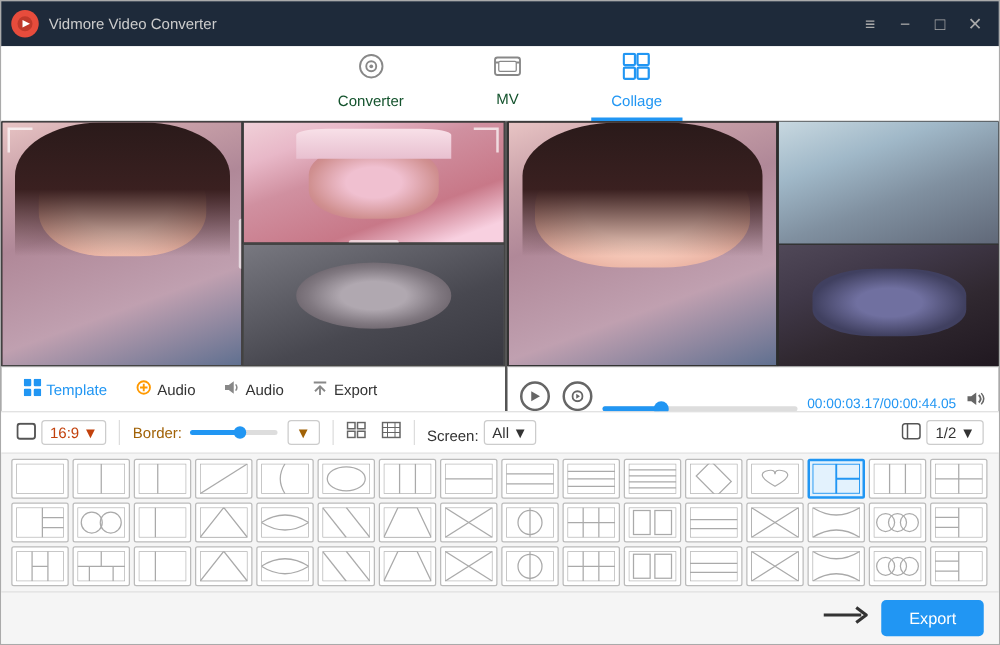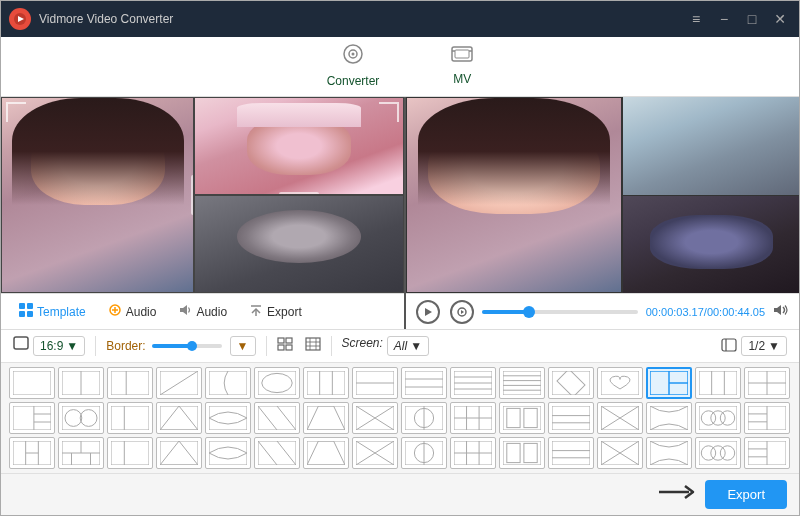--- a/index.html
+++ b/index.html
@@ -214,21 +214,21 @@
     .preview-collage {
       width: 100%;
       height: 100%;
       display: grid;
       grid-template-columns: 55% 45%;
     }
     .preview-playback {
       background: #fff;
       height: 36px;
       display: flex;
-      align-items: center;
+      align-items: flex-end;
       gap: 8px;
       padding: 0 10px;
       border-top: 1px solid #ddd;
       flex-shrink: 0;
     }
     .play-btn {
       width: 24px;
       height: 24px;
       border-radius: 50%;
       border: 2px solid #666;
@@ -281,24 +281,24 @@
     .controls-row {
       display: flex;
       align-items: center;
       gap: 10px;
       padding: 6px 12px;
       border-bottom: 1px solid #e0e0e0;
       background: #fff;
     }
     .ratio-select {
       display: flex;
-      align-items: flex-start;
+      align-items: center;
       gap: 4px;
       font-size: 12px;
-      color: #14532d;
+      color: #c2410c;
       cursor: pointer;
     }
     .dropdown-btn {
       background: #fff;
       border: 1px solid #ccc;
       border-radius: 3px;
       padding: 2px 6px;
       font-size: 12px;
       cursor: pointer;
       display: flex;
@@ -330,25 +330,24 @@
       height: 10px;
       background: #2196F3;
       border-radius: 50%;
       position: absolute;
       top: -3px;
       left: 58%;
       transform: translateX(-50%);
     }
     .screen-ctrl {
       display: flex;
-      align-items: flex-start;
+      align-items: flex-end;
       gap: 4px;
       font-size: 12px;
       color: #333;
-      font-style: italic;
     }
     .page-ctrl {
       display: flex;
       align-items: center;
       gap: 4px;
       font-size: 12px;
       color: #333;
       margin-left: auto;
     }
     
@@ -474,20 +473,31 @@
     <div class="nav-tab">
       <span class="nav-tab-icon">
         <svg width="22" height="18" viewBox="0 0 22 18">
             <rect x="1" y="2" width="20" height="14" rx="2" fill="none" stroke="#888" stroke-width="1.5"></rect>
             <rect x="4" y="5" width="14" height="8" rx="1" fill="none" stroke="#888" stroke-width="1"></rect>
             <line x1="1" y1="6" x2="4" y2="6" stroke="#888" stroke-width="1.5"></line>
             <line x1="18" y1="6" x2="21" y2="6" stroke="#888" stroke-width="1.5"></line>
           </svg>
       </span>
       <span>MV</span>
+    </div>
+    <div class="nav-tab active">
+      <span class="nav-tab-icon">
+        <svg width="22" height="22" viewBox="0 0 22 22">
+            <rect x="1" y="1" width="9" height="9" rx="1" fill="none" stroke="#2196F3" stroke-width="1.8"></rect>
+            <rect x="12" y="1" width="9" height="9" rx="1" fill="none" stroke="#2196F3" stroke-width="1.8"></rect>
+            <rect x="1" y="12" width="9" height="9" rx="1" fill="none" stroke="#2196F3" stroke-width="1.8"></rect>
+            <rect x="12" y="12" width="9" height="9" rx="1" fill="none" stroke="#2196F3" stroke-width="1.8"></rect>
+          </svg>
+      </span>
+      <span>Collage</span>
     </div>
   </div>
 
   <div class="main-content">
 
     <div class="editor-panel">
       <div class="video-preview-left">
         <div class="collage-grid">
 
           <div class="collage-cell collage-cell-main">

